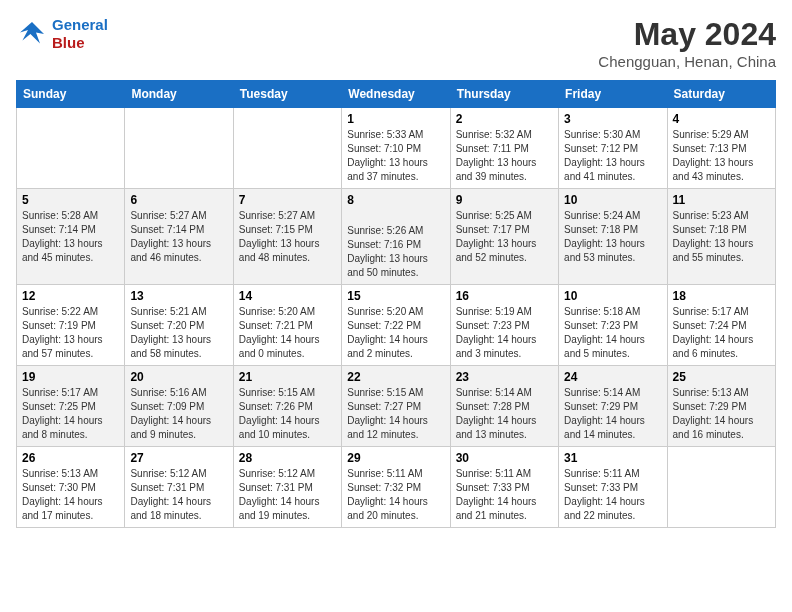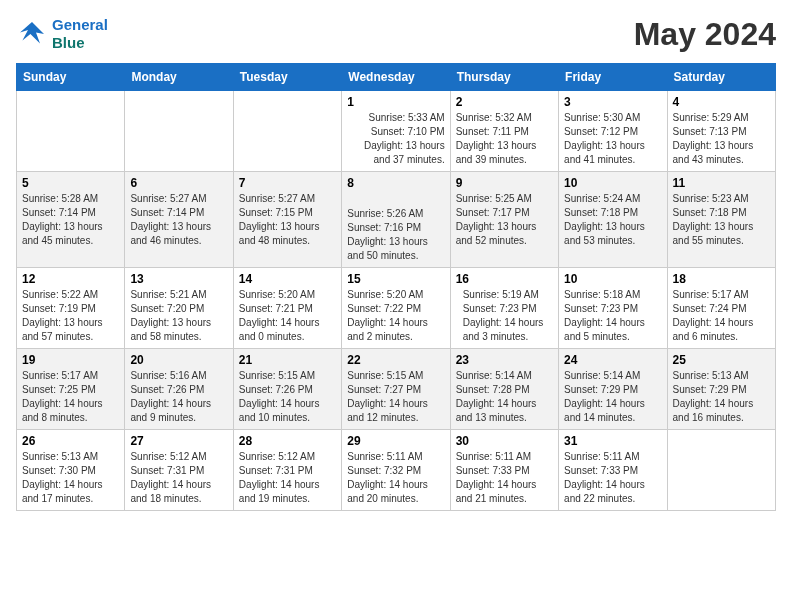--- a/index.html
+++ b/index.html
@@ -94,25 +94,26 @@
 </head>
 <body>
 
 <div class="header">
   <div class="logo">
     <svg class="logo-bird" viewBox="0 0 40 40">
       <polygon points="20,5 35,20 25,18 30,32 18,20 8,28 15,15 5,18" fill="#1a6fc4"></polygon>
     </svg>
     <div class="logo-text">
       <div><span>General</span></div>
-      <div><span style="color:#0f766e">Blue</span></div>
+      <div><span style="color:#b91c1c">Blue</span></div>
     </div>
   </div>
   <div class="title-block">
     <div class="month-year">May 2024</div>
+    <div class="location">Chengguan, Henan, China</div>
   </div>
 </div>
 
 <table>
   <thead>
     <tr id="days-header">
     <th>Sunday</th>
         <th>Monday</th>
         <th>Tuesday</th>
         <th>Wednesday</th>
@@ -121,21 +122,21 @@
         <th>Saturday</th>
       </tr>
   </thead>
   <tbody id="calendar-body">
   <tr>
         <td class="empty-cell"></td>
         <td class="empty-cell"></td>
         <td class="empty-cell"></td>
         <td>
           <span class="day-num">1</span>
-          <div class="day-info" style="white-space: pre-line; text-align: right;">Sunrise: 5:33 AM
+          <div class="day-info" style="white-space: pre-line;">Sunrise: 5:33 AM
 Sunset: 7:10 PM
 Daylight: 13 hours and 37 minutes.</div>
         </td>
         <td>
           <span class="day-num">2</span>
           <div class="day-info" style="white-space: pre-line;">Sunrise: 5:32 AM
 Sunset: 7:11 PM
 Daylight: 13 hours and 39 minutes.</div>
         </td>
         <td>
@@ -215,21 +216,21 @@
 Daylight: 14 hours and 0 minutes.</div>
         </td>
         <td>
           <span class="day-num">15</span>
           <div class="day-info" style="white-space: pre-line;">Sunrise: 5:20 AM
 Sunset: 7:22 PM
 Daylight: 14 hours and 2 minutes.</div>
         </td>
         <td>
           <span class="day-num">16</span>
-          <div class="day-info" style="white-space: pre-line; margin-left: 7px;">Sunrise: 5:19 AM
+          <div class="day-info" style="white-space: pre-line;">Sunrise: 5:19 AM
 Sunset: 7:23 PM
 Daylight: 14 hours and 3 minutes.</div>
         </td>
         <td>
           <span class="day-num">10</span>
           <div class="day-info" style="white-space: pre-line;">Sunrise: 5:18 AM
 Sunset: 7:23 PM
 Daylight: 14 hours and 5 minutes.</div>
         </td>
         <td>
@@ -242,21 +243,21 @@
       <tr>
         <td>
           <span class="day-num">19</span>
           <div class="day-info" style="white-space: pre-line;">Sunrise: 5:17 AM
 Sunset: 7:25 PM
 Daylight: 14 hours and 8 minutes.</div>
         </td>
         <td>
           <span class="day-num">20</span>
           <div class="day-info" style="white-space: pre-line;">Sunrise: 5:16 AM
-Sunset: 7:26 PM
+Sunset: 7:09 PM
 Daylight: 14 hours and 9 minutes.</div>
         </td>
         <td>
           <span class="day-num">21</span>
           <div class="day-info" style="white-space: pre-line;">Sunrise: 5:15 AM
 Sunset: 7:26 PM
 Daylight: 14 hours and 10 minutes.</div>
         </td>
         <td>
           <span class="day-num">22</span>

